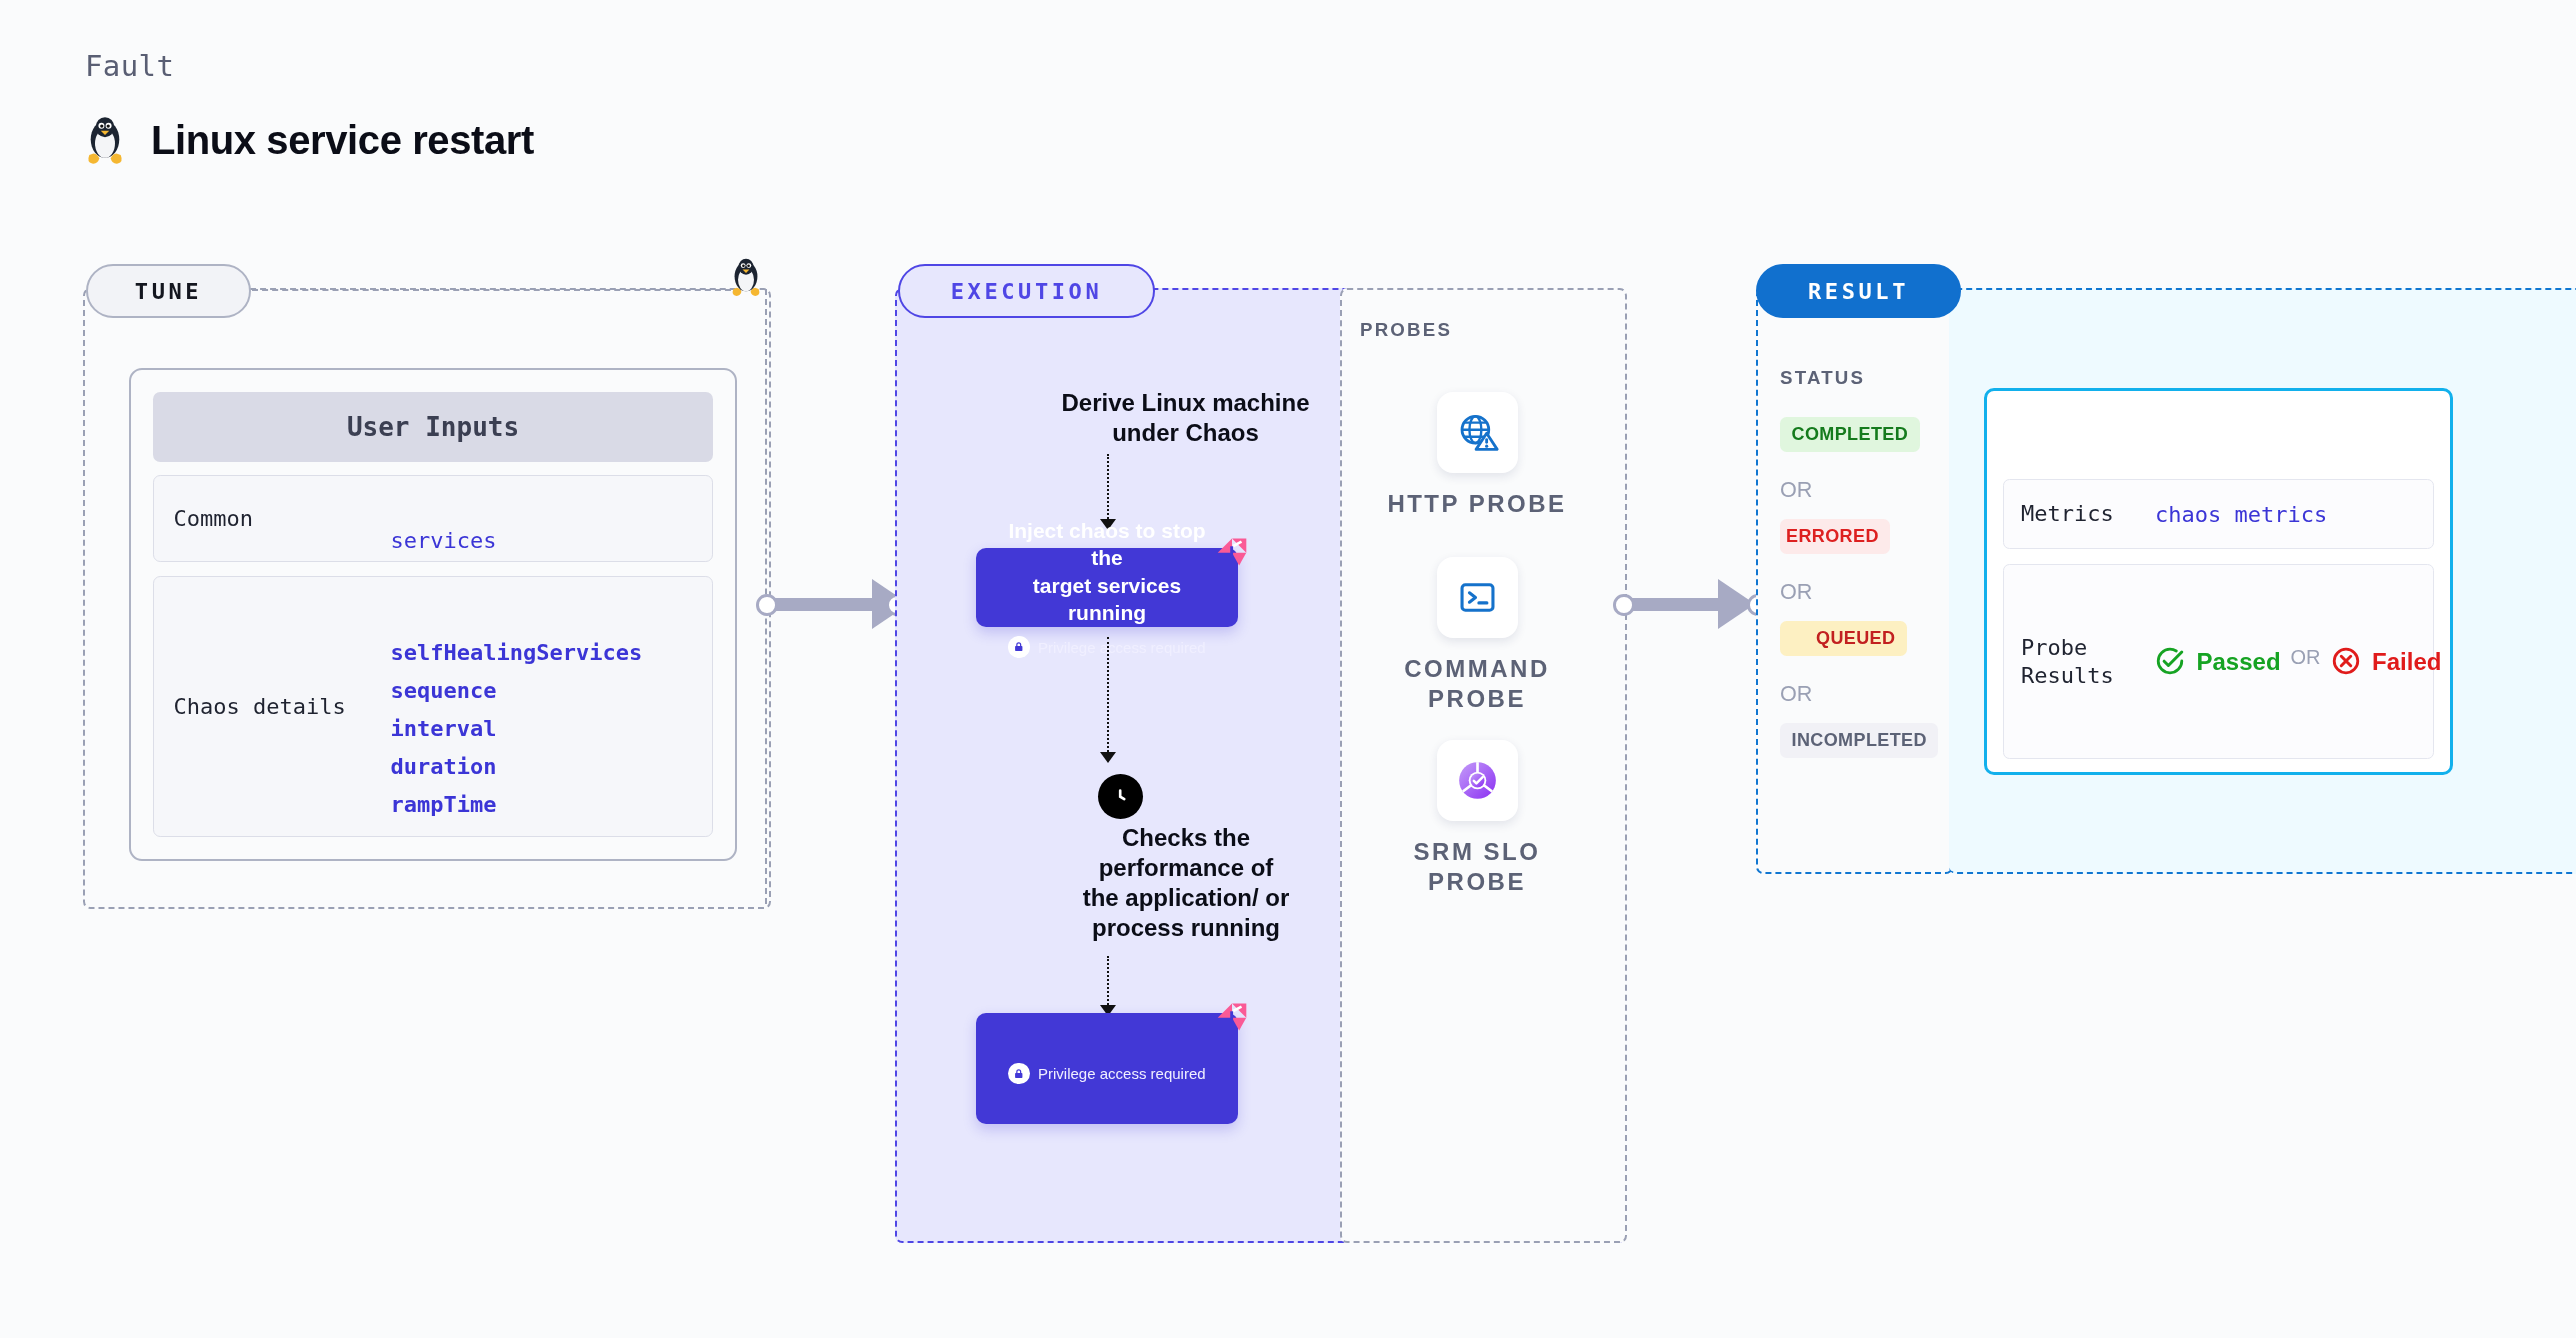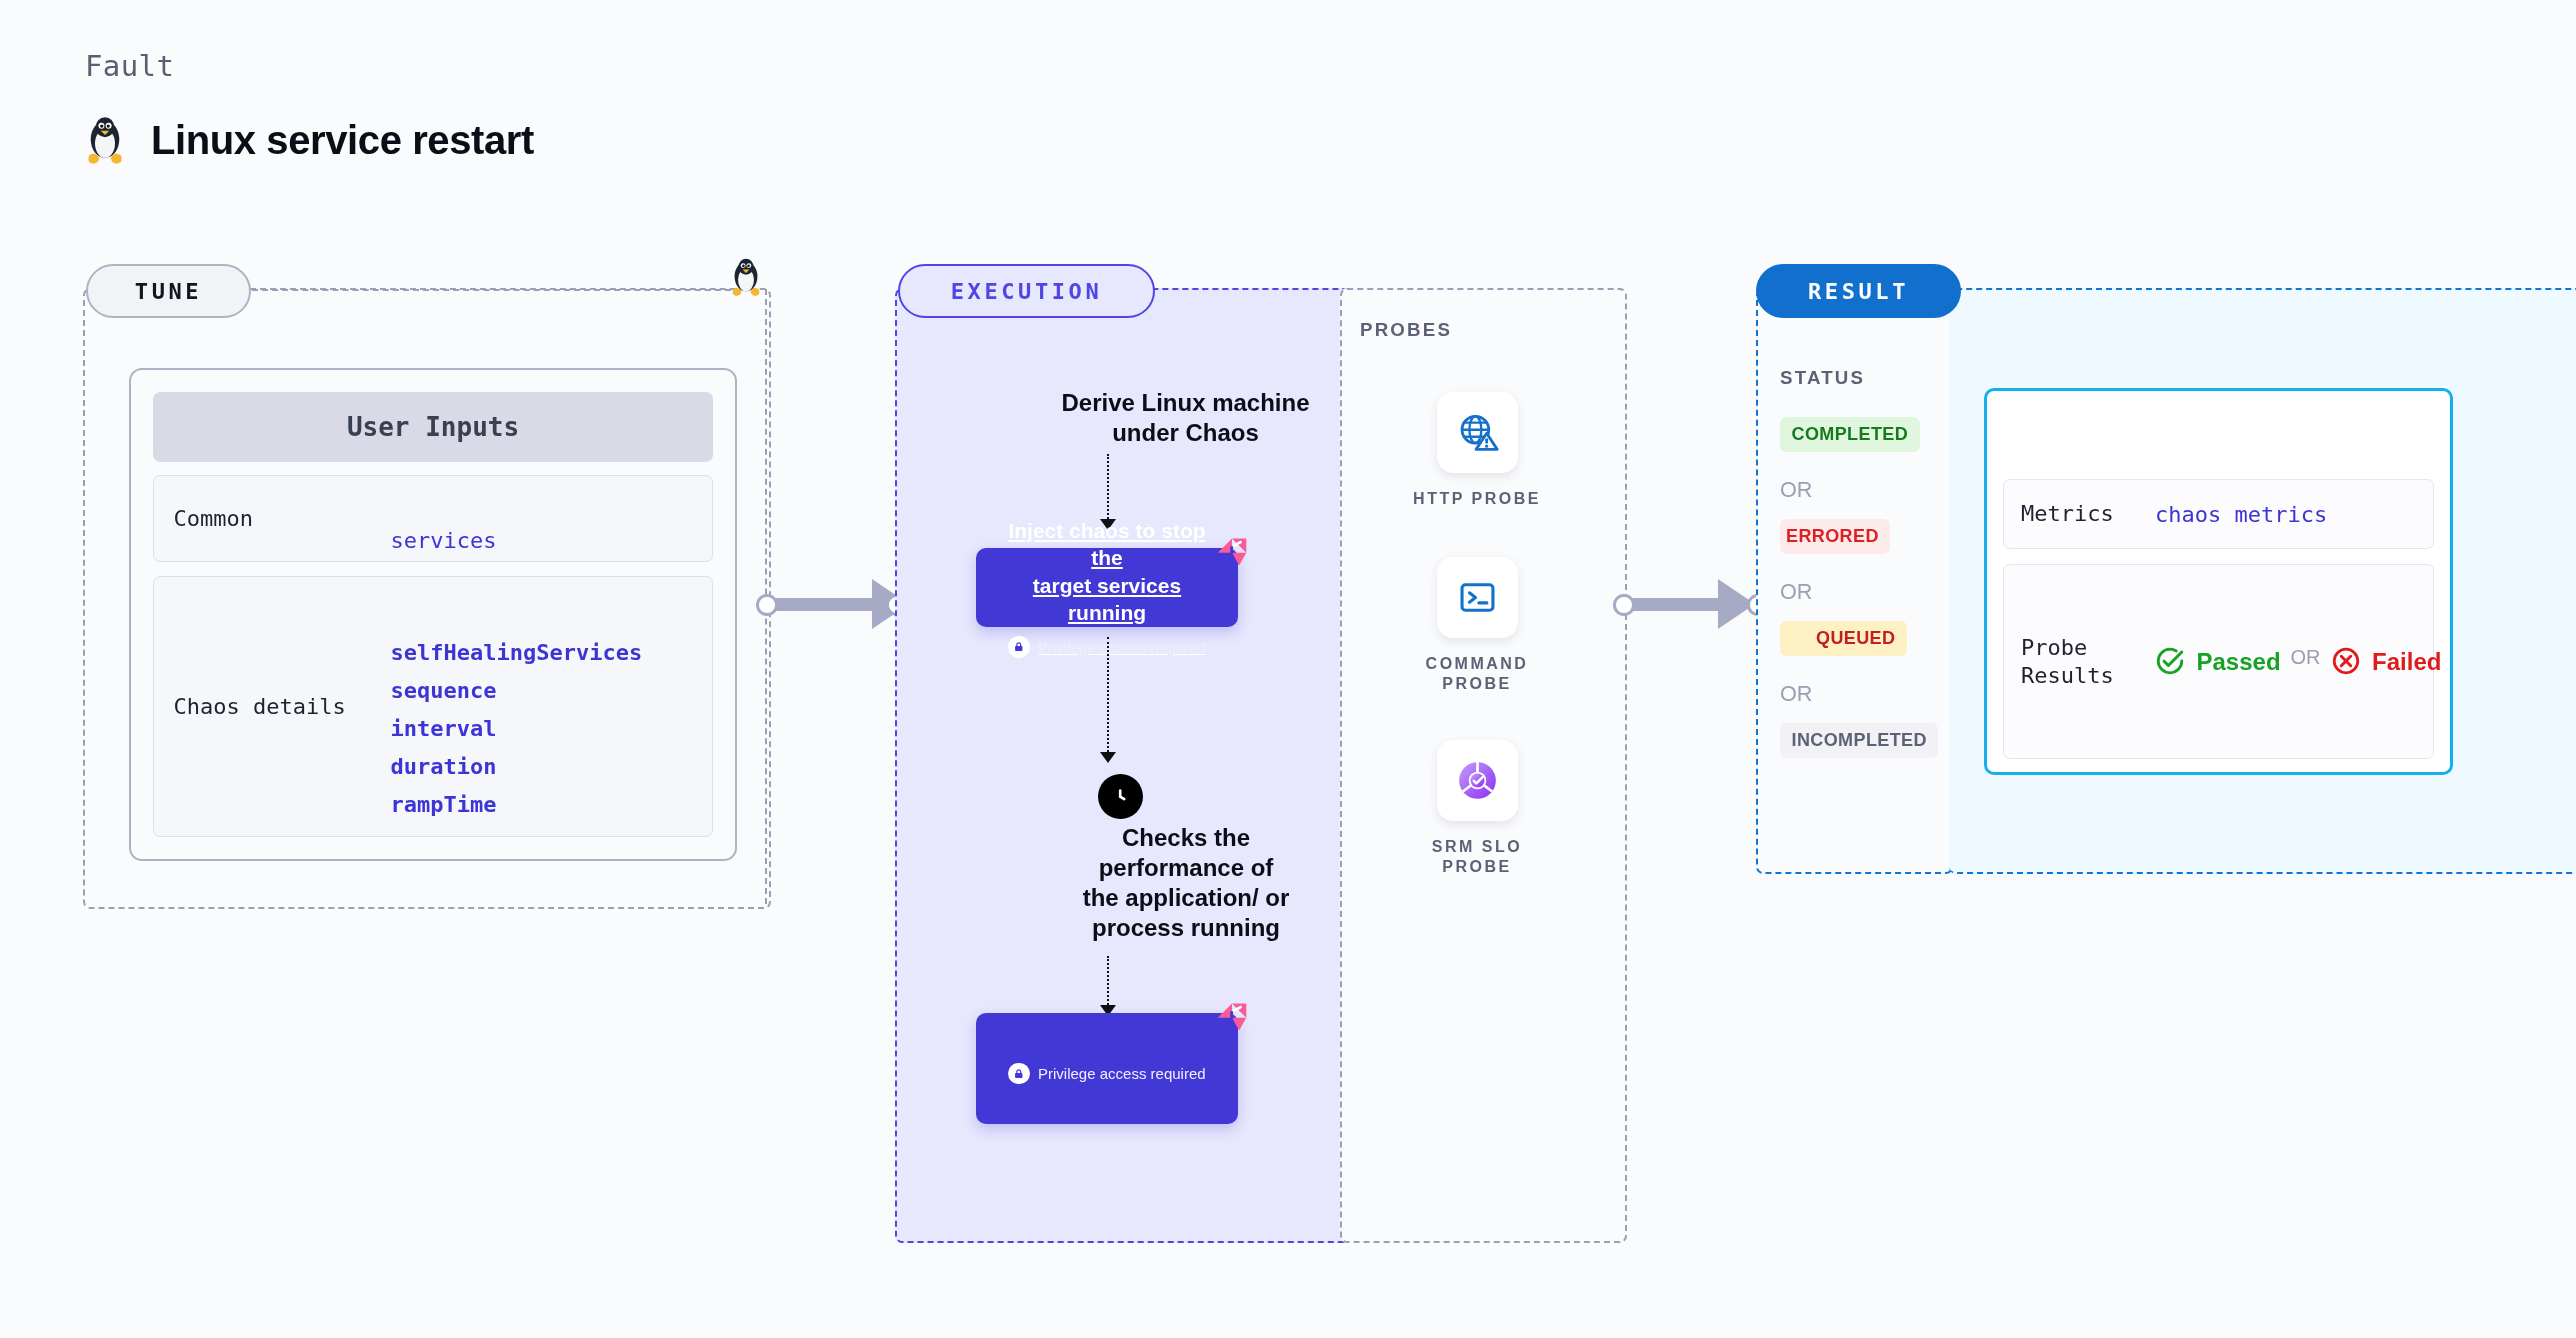--- a/index.html
+++ b/index.html
@@ -151,21 +151,21 @@
   }
   .probe{position:absolute;width:180px;display:flex;flex-direction:column;align-items:center;}
   .probe-tile{
     width:81px;height:81px;background:#fff;border-radius:16px;
     box-shadow:0 3.6px 10px rgba(30,40,90,.10);
     display:flex;align-items:center;justify-content:center;
   }
   .probe-name{
     margin-top:16px;text-align:center;line-height:1.25;
     font-family:"Liberation Sans", sans-serif;font-weight:bold;
-    font-size:16px;letter-spacing:2.5px;color:#5c6276;white-space:pre-line;
+    font-size:24px;letter-spacing:2.5px;color:#5c6276;white-space:pre-line;
   }
   #probe-1{left:1387px;top:392px;}
   #probe-2{left:1387px;top:557px;}
   #probe-3{left:1387px;top:740px;}
 
   
   #status-label{
     left:1780px;top:367px;
     font-family:"Liberation Sans", sans-serif;font-weight:bold;
     font-size:18.7px;letter-spacing:2.2px;color:#5c6276;
@@ -298,21 +298,21 @@
 <div class="node" style="left:886px;top:594px;"></div>
 
 <div class="stage exec"></div>
 <div class="pill" id="pill-exec">EXECUTION</div>
 
 <div class="exec-title" id="exec-t1" style="white-space:pre-line;">Derive Linux machine
 under Chaos</div>
 <div class="dotline" style="left:1107px;top:454px;height:65px;"></div>
 <div class="dotarrow" style="left:1100px;top:519px;"></div>
 
-<div class="exec-box" style="left:976px;top:548px;width:262px;height:79px;text-decoration:underline;">
+<div class="exec-box" style="left:976px;top:548px;width:262px;height:79px;">
   <div class="bt" style="white-space:pre-line;">Inject chaos to stop the
 target services running</div>
   <div class="exec-priv">
     <span class="lockdot">
       <svg width="11.5" height="11.5" viewBox="0 0 16 16">
           <path d="M4.5 7V5.2a3.5 3.5 0 017 0V7h.6a1 1 0 011 1v5a1 1 0 01-1 1H3.9a1 1 0 01-1-1V8a1 1 0 011-1h.6zm1.7 0h3.6V5.2a1.8 1.8 0 10-3.6 0V7z" fill="#4238d6"></path>
         </svg>
     </span>
     <span>Privilege access required</span>
   </div>

